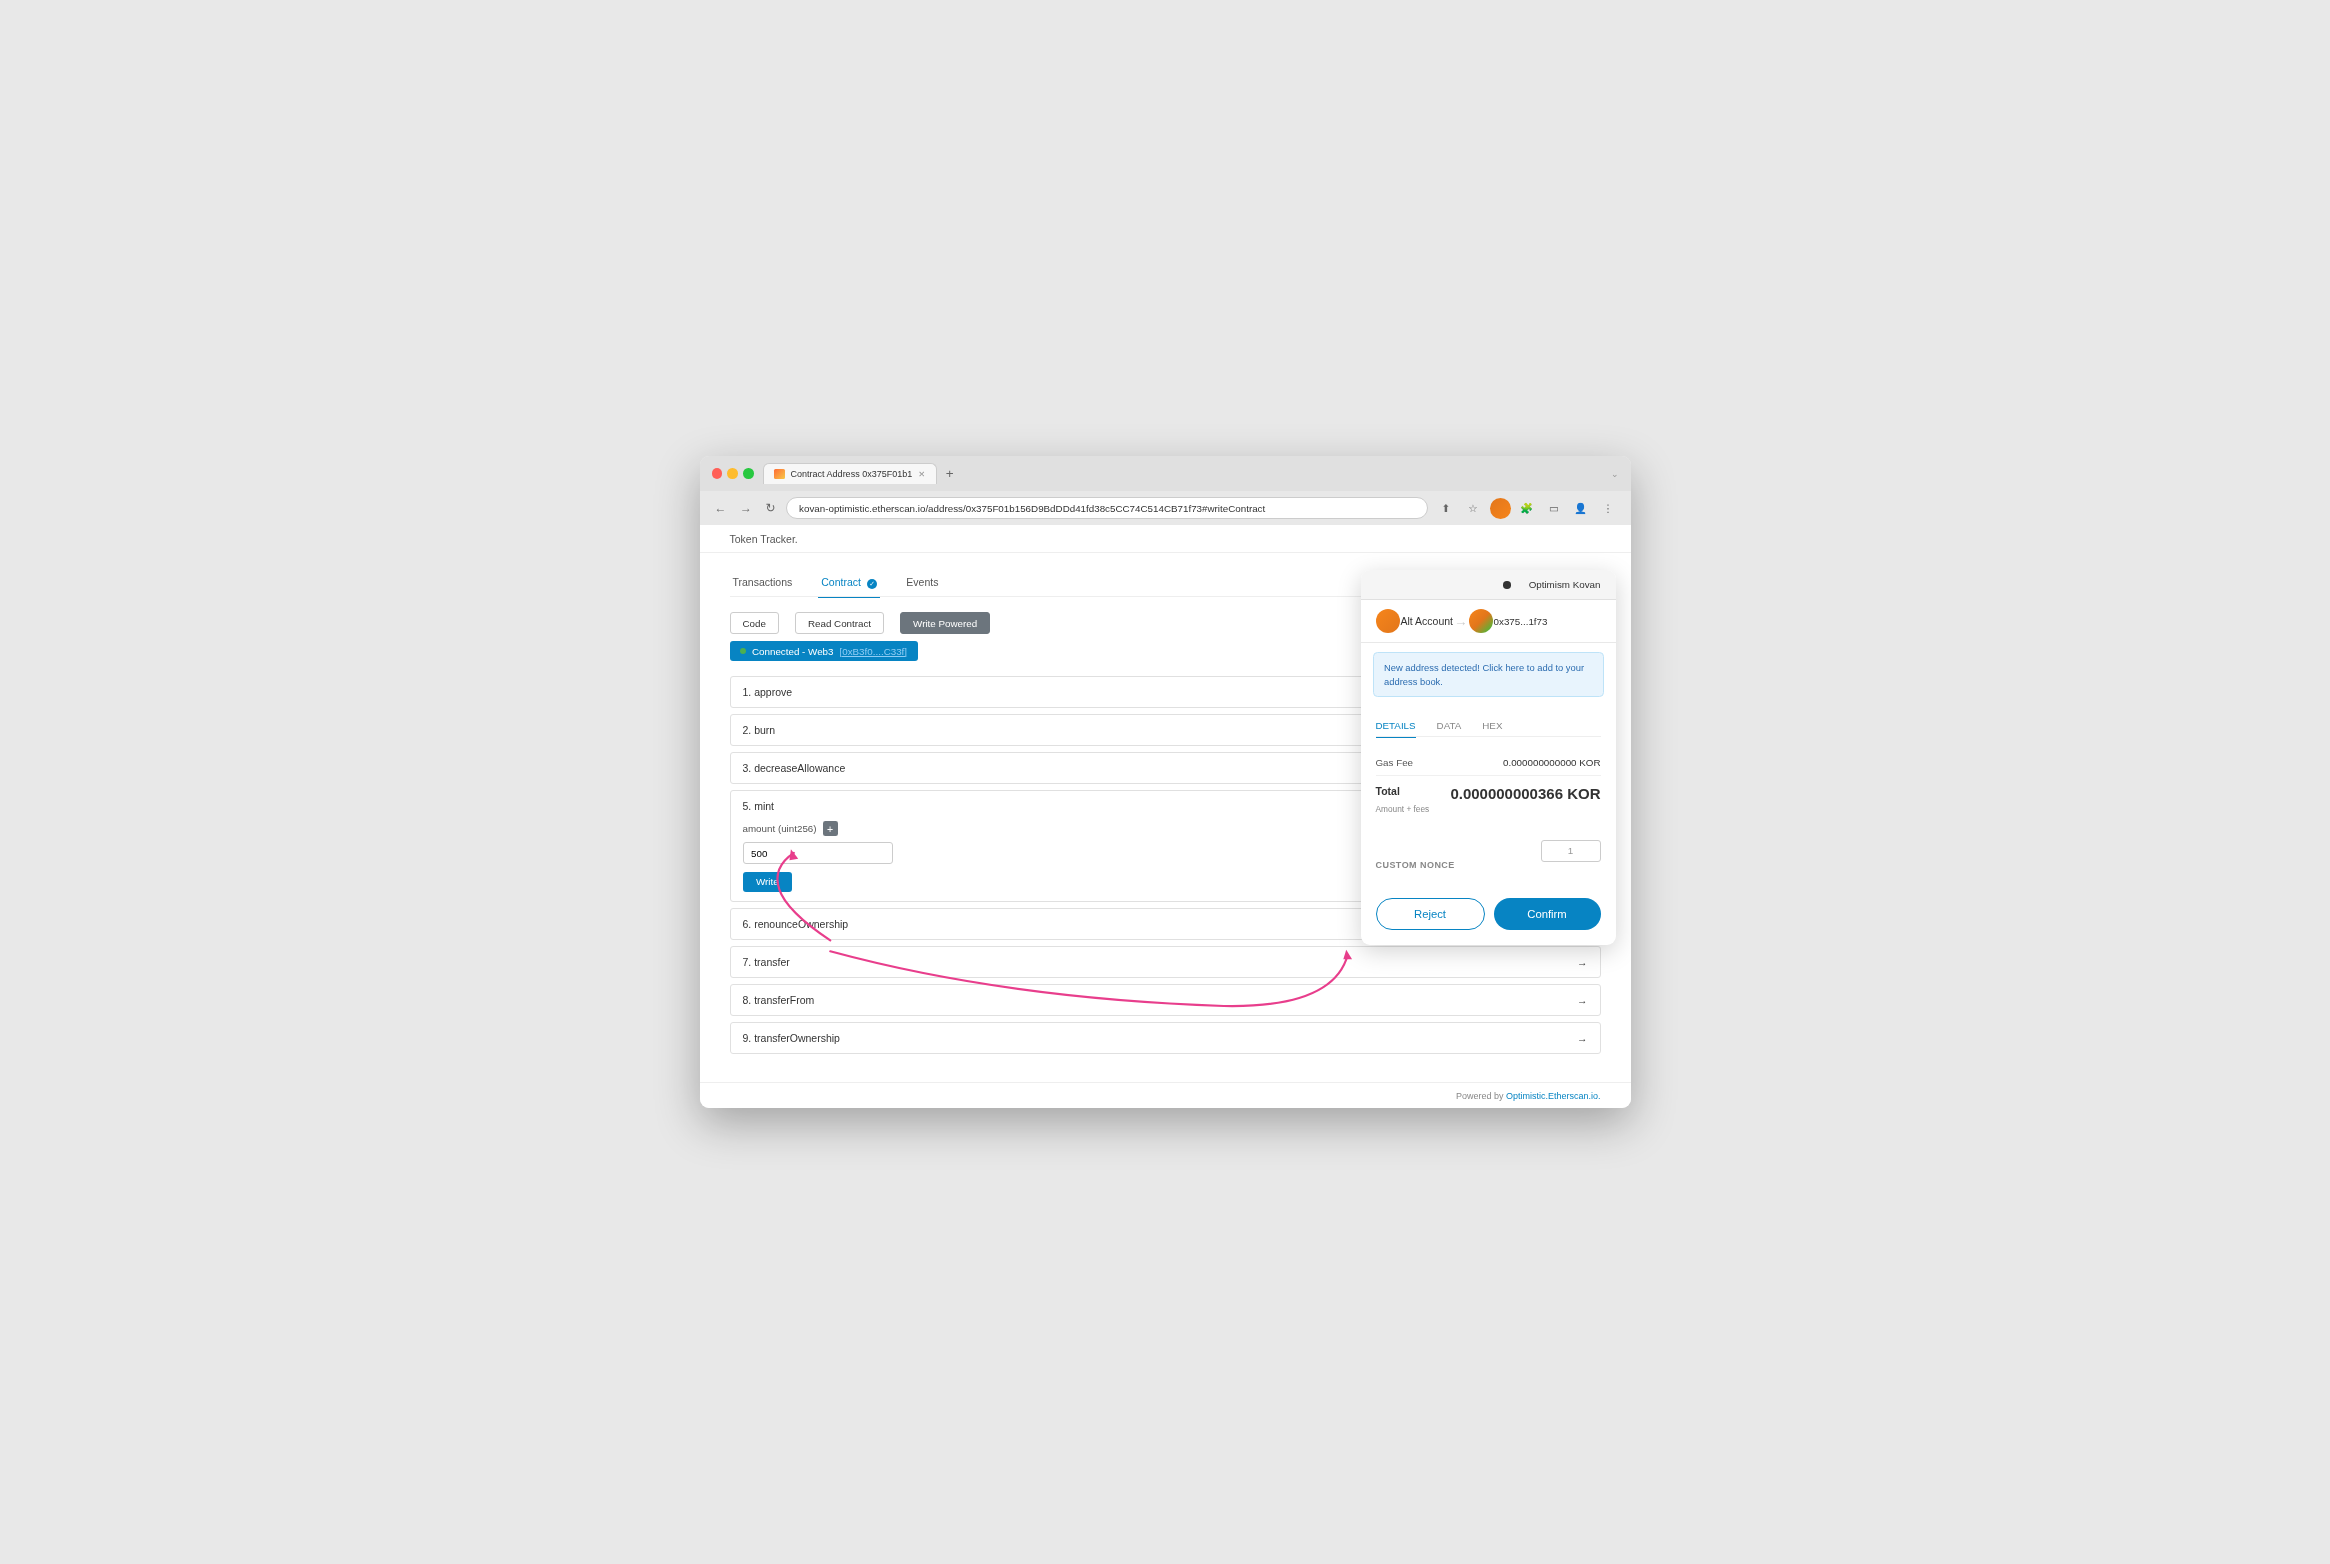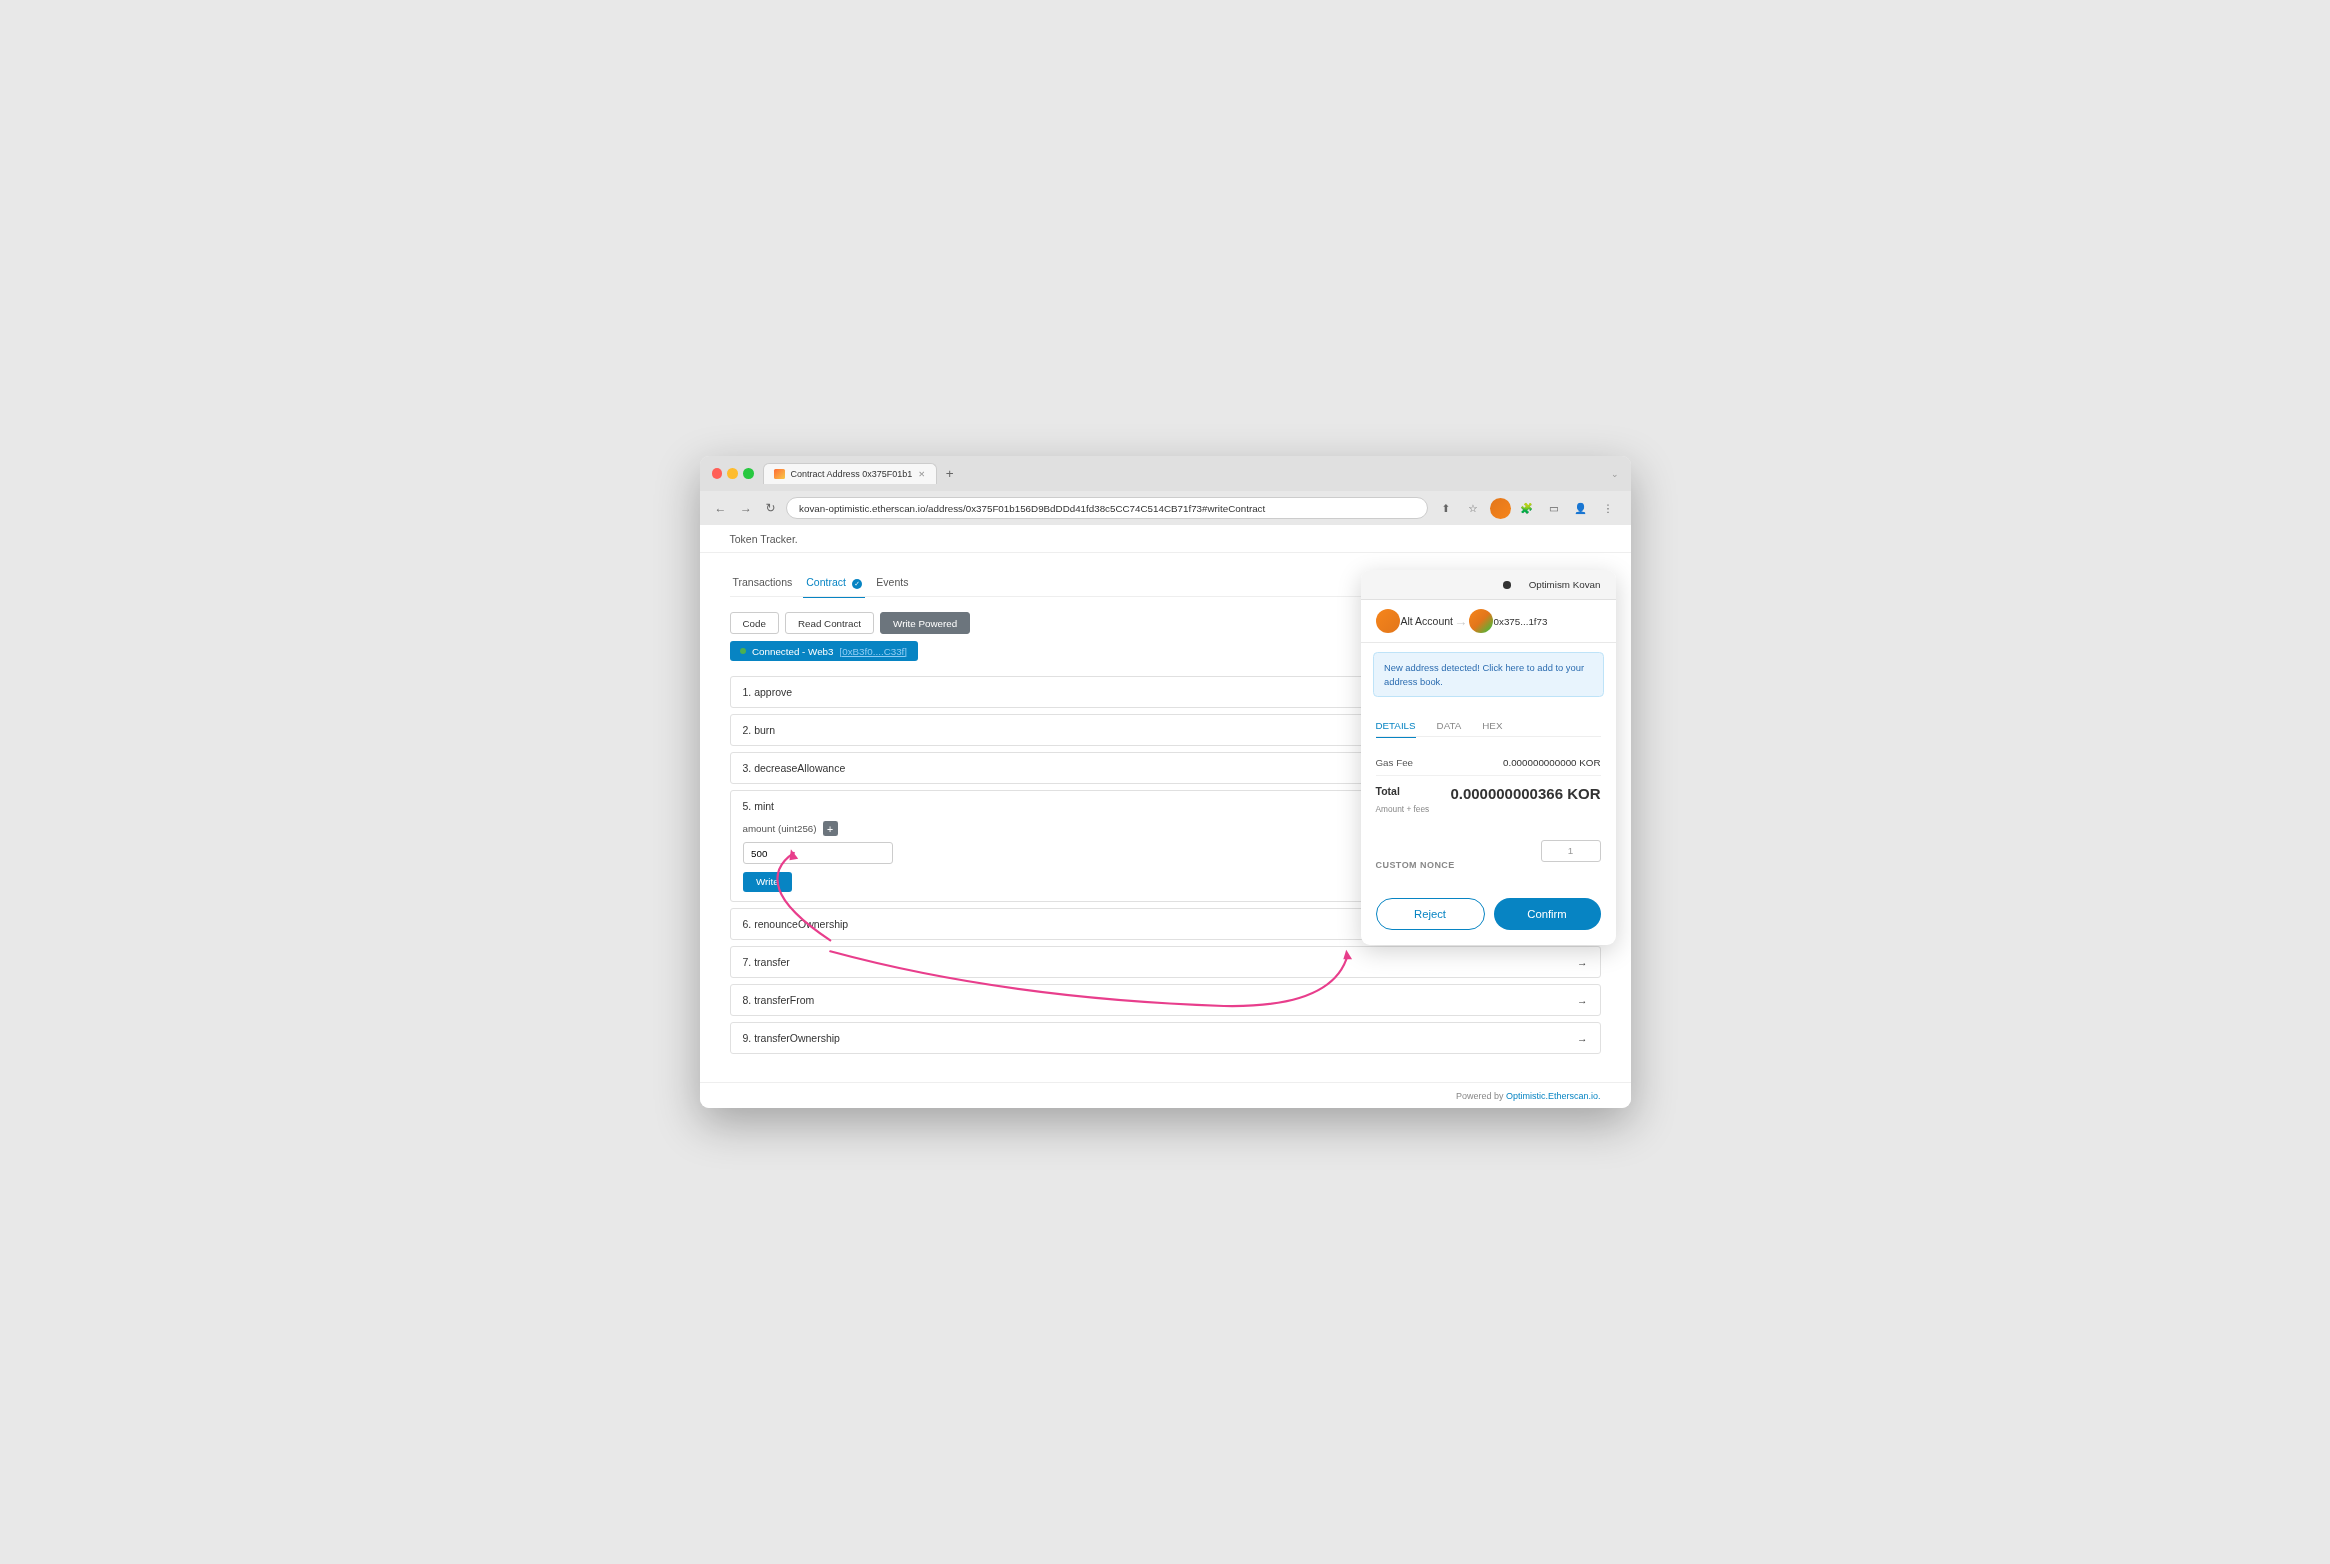--- a/index.html
+++ b/index.html
@@ -151,21 +151,21 @@
     }
 
     .main-content {
       padding: 15px 30px 22.5px;
       min-height: 526px;
     }
 
     
     .contract-tabs {
       display: flex;
-      gap: 8px;
+      gap: 23px;
       border-bottom: 1.5px solid #eee;
       margin-bottom: 15px;
     }
     .contract-tab {
       padding: 7.5px 3px;
       font-size: 10.5px;
       color: #555;
       cursor: pointer;
       border-bottom: 1.5px solid transparent;
       margin-bottom: -1.5px;
@@ -184,21 +184,21 @@
       color: white;
       font-size: 6.8px;
       text-align: center;
       line-height: 10.5px;
       margin-left: 3px;
     }
 
     
     .action-buttons {
       display: flex;
-      gap: 6px;
+      gap: 16px;
       margin-bottom: 7px;
       align-items: center;
     }
     .btn-outline {
       padding: 4.5px 12px;
       border: 0.8px solid #ccc;
       border-radius: 3px;
       background: white;
       font-size: 9.8px;
       color: #333;

